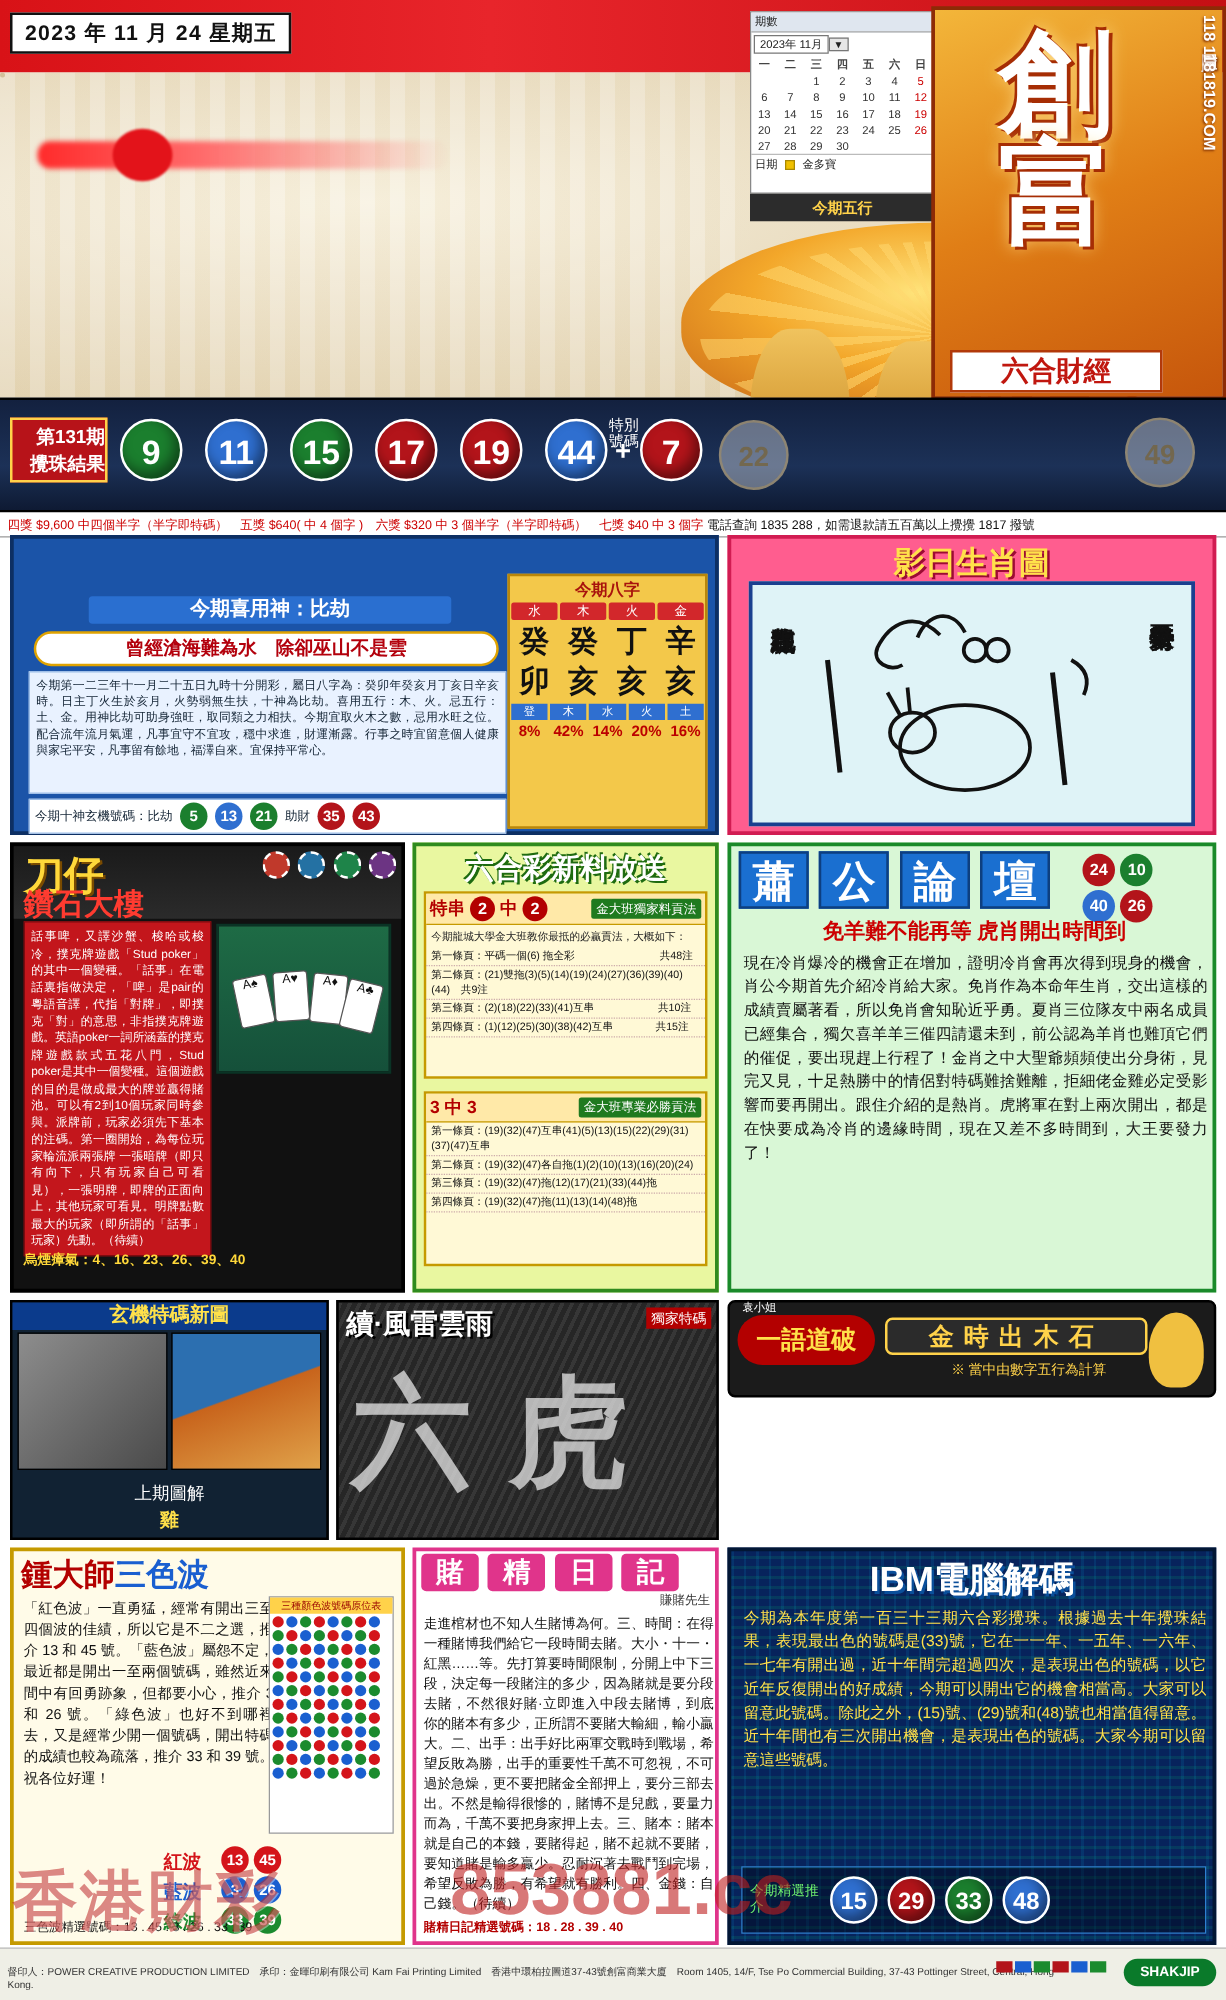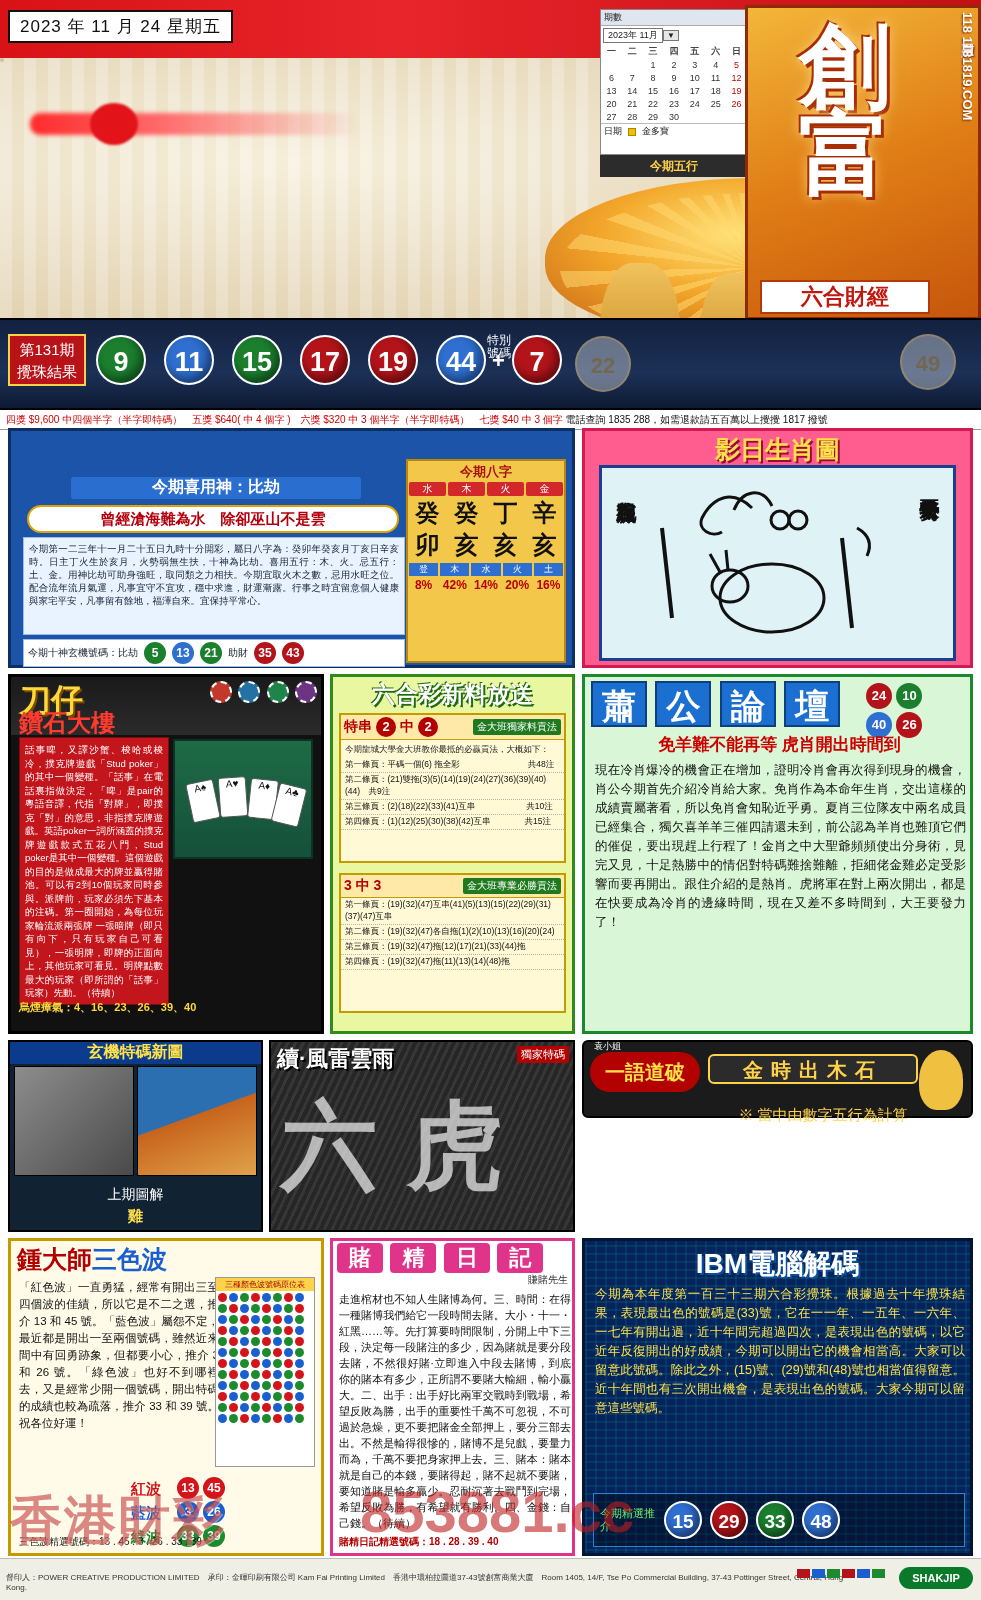--- a/index.html
+++ b/index.html
@@ -13,21 +13,21 @@
   }
   .page { position:relative; width:981px; height:1600px; background:#fff; }
 
   
   .topbar {
     position:absolute; left:0; top:0; width:981px; height:58px;
     background: linear-gradient(90deg,#d81217 0%, #e8252b 40%, #c50f14 100%);
   }
   .date-badge {
     position:absolute; left:8px; top:10px; background:#fff; border:2px solid #111;
-    padding:3px 10px; font-size:17px; font-weight:normal; color:#111; letter-spacing:1px;
+    padding:3px 10px; font-size:17px; font-weight:bold; color:#111; letter-spacing:1px;
   }
   .topbar-right {
     position:absolute; right:95px; top:14px; color:#fff; font-weight:bold; font-size:17px;
   }
   .price-badge {
     position:absolute; right:6px; top:12px; background:#fff; border:1px solid #333;
     padding:3px 6px; font-size:14px; font-weight:bold; color:#111;
   }
 
   
@@ -114,22 +114,22 @@
   }
 
   
   .result {
     position:absolute; left:0; top:318px; width:981px; height:92px;
     background: linear-gradient(180deg,#13213f,#1c3157 60%,#0e1a33);
     border-top:2px solid #000; border-bottom:2px solid #000;
   }
   .res-label {
     position:absolute; left:8px; top:14px; width:78px; height:52px;
-    background:#b71319; border:2px solid #ffd24a; color:#fff; font-weight:normal;
-    font-size:15px; text-align:center; line-height:22px; padding-top:3px;
+    background:#b71319; border:2px solid #ffd24a; color:#fff; font-weight:bold;
+    font-size:15px; text-align:right; line-height:22px; padding-top:3px;
   }
   .ball {
     position:absolute; width:50px;height:50px;border-radius:50%;
     font-size:27px; font-weight:bold; color:#fff; text-align:center; line-height:50px;
     border:2px solid #fff; box-shadow: inset -4px -5px 10px rgba(0,0,0,.45);
     font-family:"Liberation Sans", sans-serif;
   }
   .plus { position:absolute; color:#fff; font-size:22px; font-weight:bold; }
   .spec { position:absolute; color:#fff; font-size:12px; line-height:13px; text-align:center;}
   .res-foot {
@@ -314,21 +314,21 @@
 
   
   .pH { left:582px; top:1040px; width:391px; height:78px; background:#1b1b1b; border:2px solid #000;
     border-radius:6px; }
   .pH-left { position:absolute; left:6px; top:10px; width:110px; height:40px; background:#b30000;
     border-radius:20px; color:#ffe14a; font-size:20px; font-weight:bold; text-align:center; line-height:40px;}
   .pH-tag { position:absolute; left:10px; top:-2px; font-size:9px; color:#fff;}
   .pH-mid { position:absolute; left:124px; top:12px; width:210px; height:30px; border:2px solid #ffd24a;
     border-radius:6px; color:#ffd24a; font-size:20px; font-weight:bold; text-align:center; line-height:28px;
     letter-spacing:8px; background:#2b2b2b;}
-  .pH-note { position:absolute; left:124px; top:64px; width:230px; color:#ffd24a; font-size:15px; text-align:center;}
+  .pH-note { position:absolute; left:124px; top:46px; width:230px; color:#ffd24a; font-size:11px; text-align:center;}
   .pH-fig { position:absolute; right:8px; top:8px; width:44px; height:60px; background:#f0c040;
     border-radius:50% 50% 40% 40%;}
 
   
   .pI { left:8px; top:1238px; width:316px; height:318px; background:#fffbe8; border:3px solid #c59a00;}
   .pI-title { position:absolute; left:6px; top:2px; font-size:25px; font-weight:bold; color:#b30000;}
   .pI-title span.blue { color:#1a5fd0; }
   .pI-text { position:absolute; left:8px; top:38px; width:200px; height:248px; font-size:11.5px;
     line-height:17px; color:#111; text-align:justify;}
   .pI-chart { position:absolute; right:6px; top:36px; width:100px; height:190px; background:#fff;

